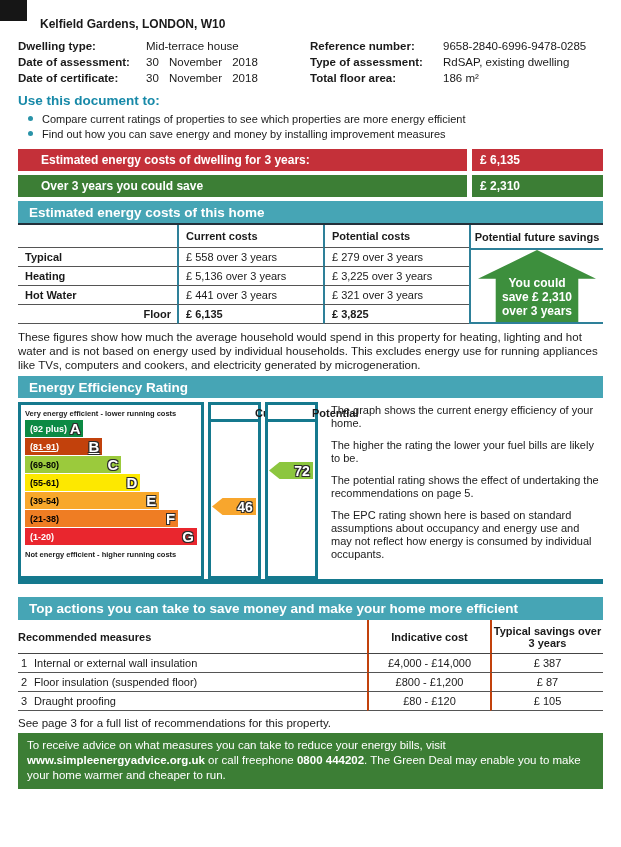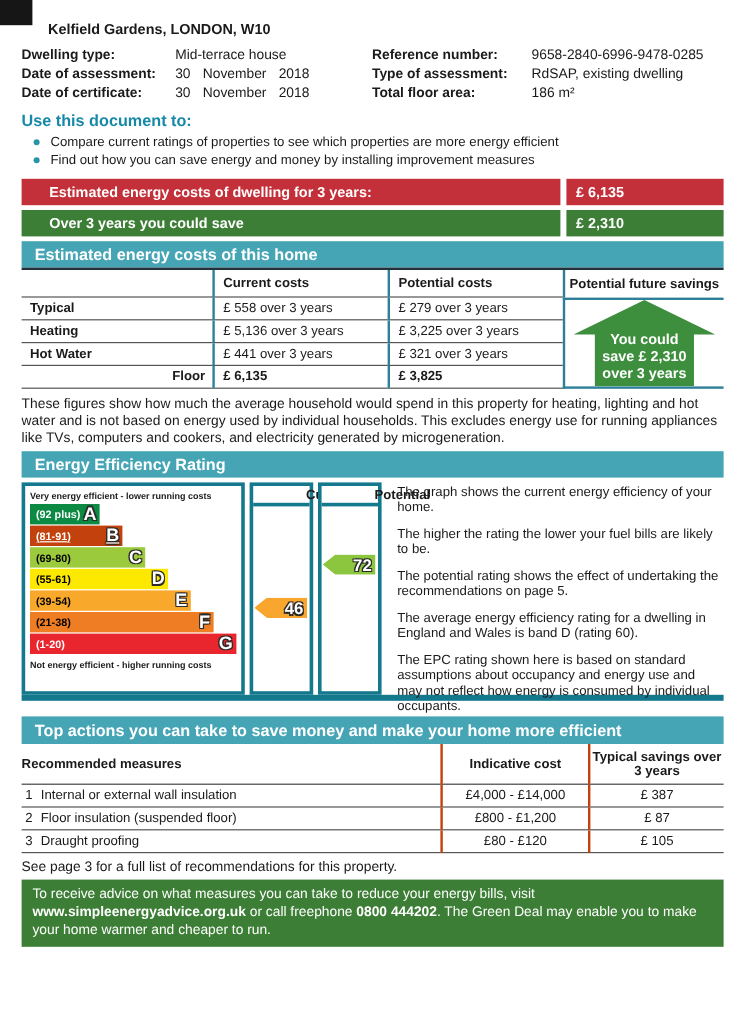--- a/index.html
+++ b/index.html
@@ -265,21 +265,20 @@
               <span>72</span>
             </div>
           </div>
         </div>
       </div>
 
       <div class="chart-text">
         <p>The graph shows the current energy efficiency of your home.</p>
         <p>The higher the rating the lower your fuel bills are likely to be.</p>
         <p>The potential rating shows the effect of undertaking the recommendations on page 5.</p>
-        <p>The average energy efficiency rating for a dwelling in England and Wales is band D (rating 60).</p>
         <p>The EPC rating shown here is based on standard assumptions about occupancy and energy use and may not reflect how energy is consumed by individual occupants.</p>
       </div>
     </div>
     <div class="teal-rule"></div>
 
     <div class="section-bar actions-bar">Top actions you can take to save money and make your home more efficient</div>
 
     <div class="atable">
       <div class="acell ahead hline">Recommended measures</div>
       <div class="acell ahead hline center b-teal">Indicative cost</div>

